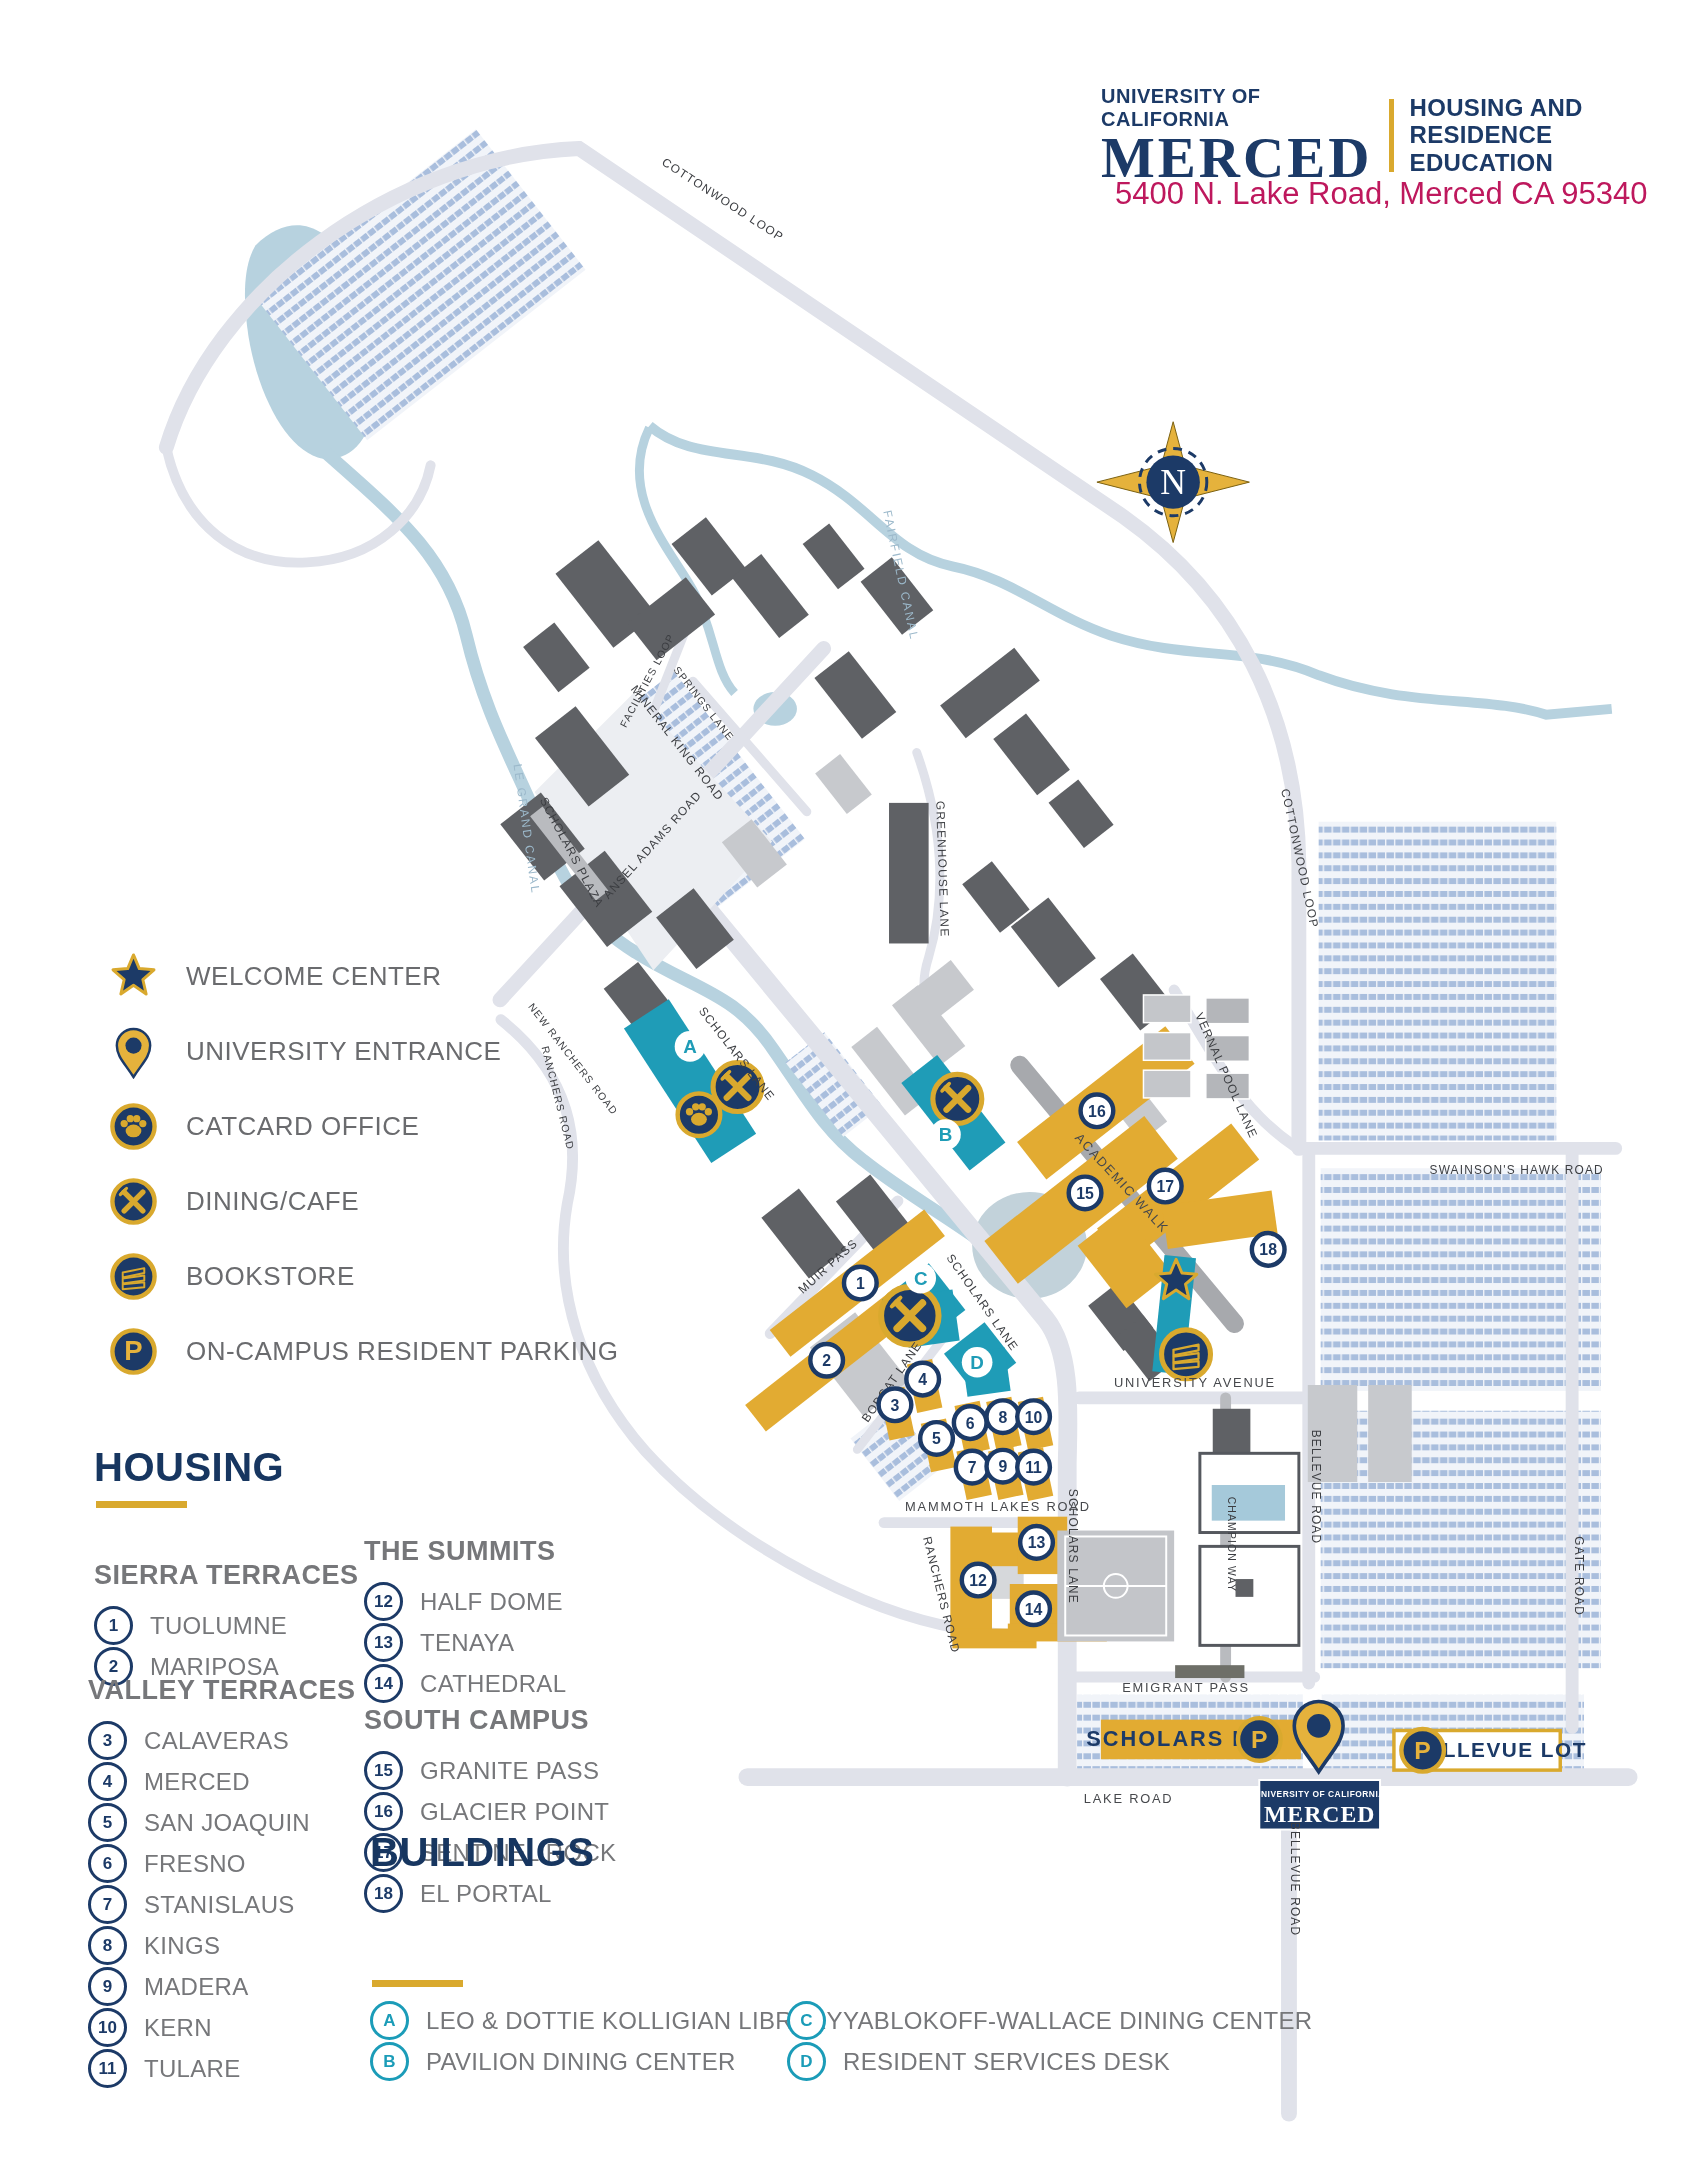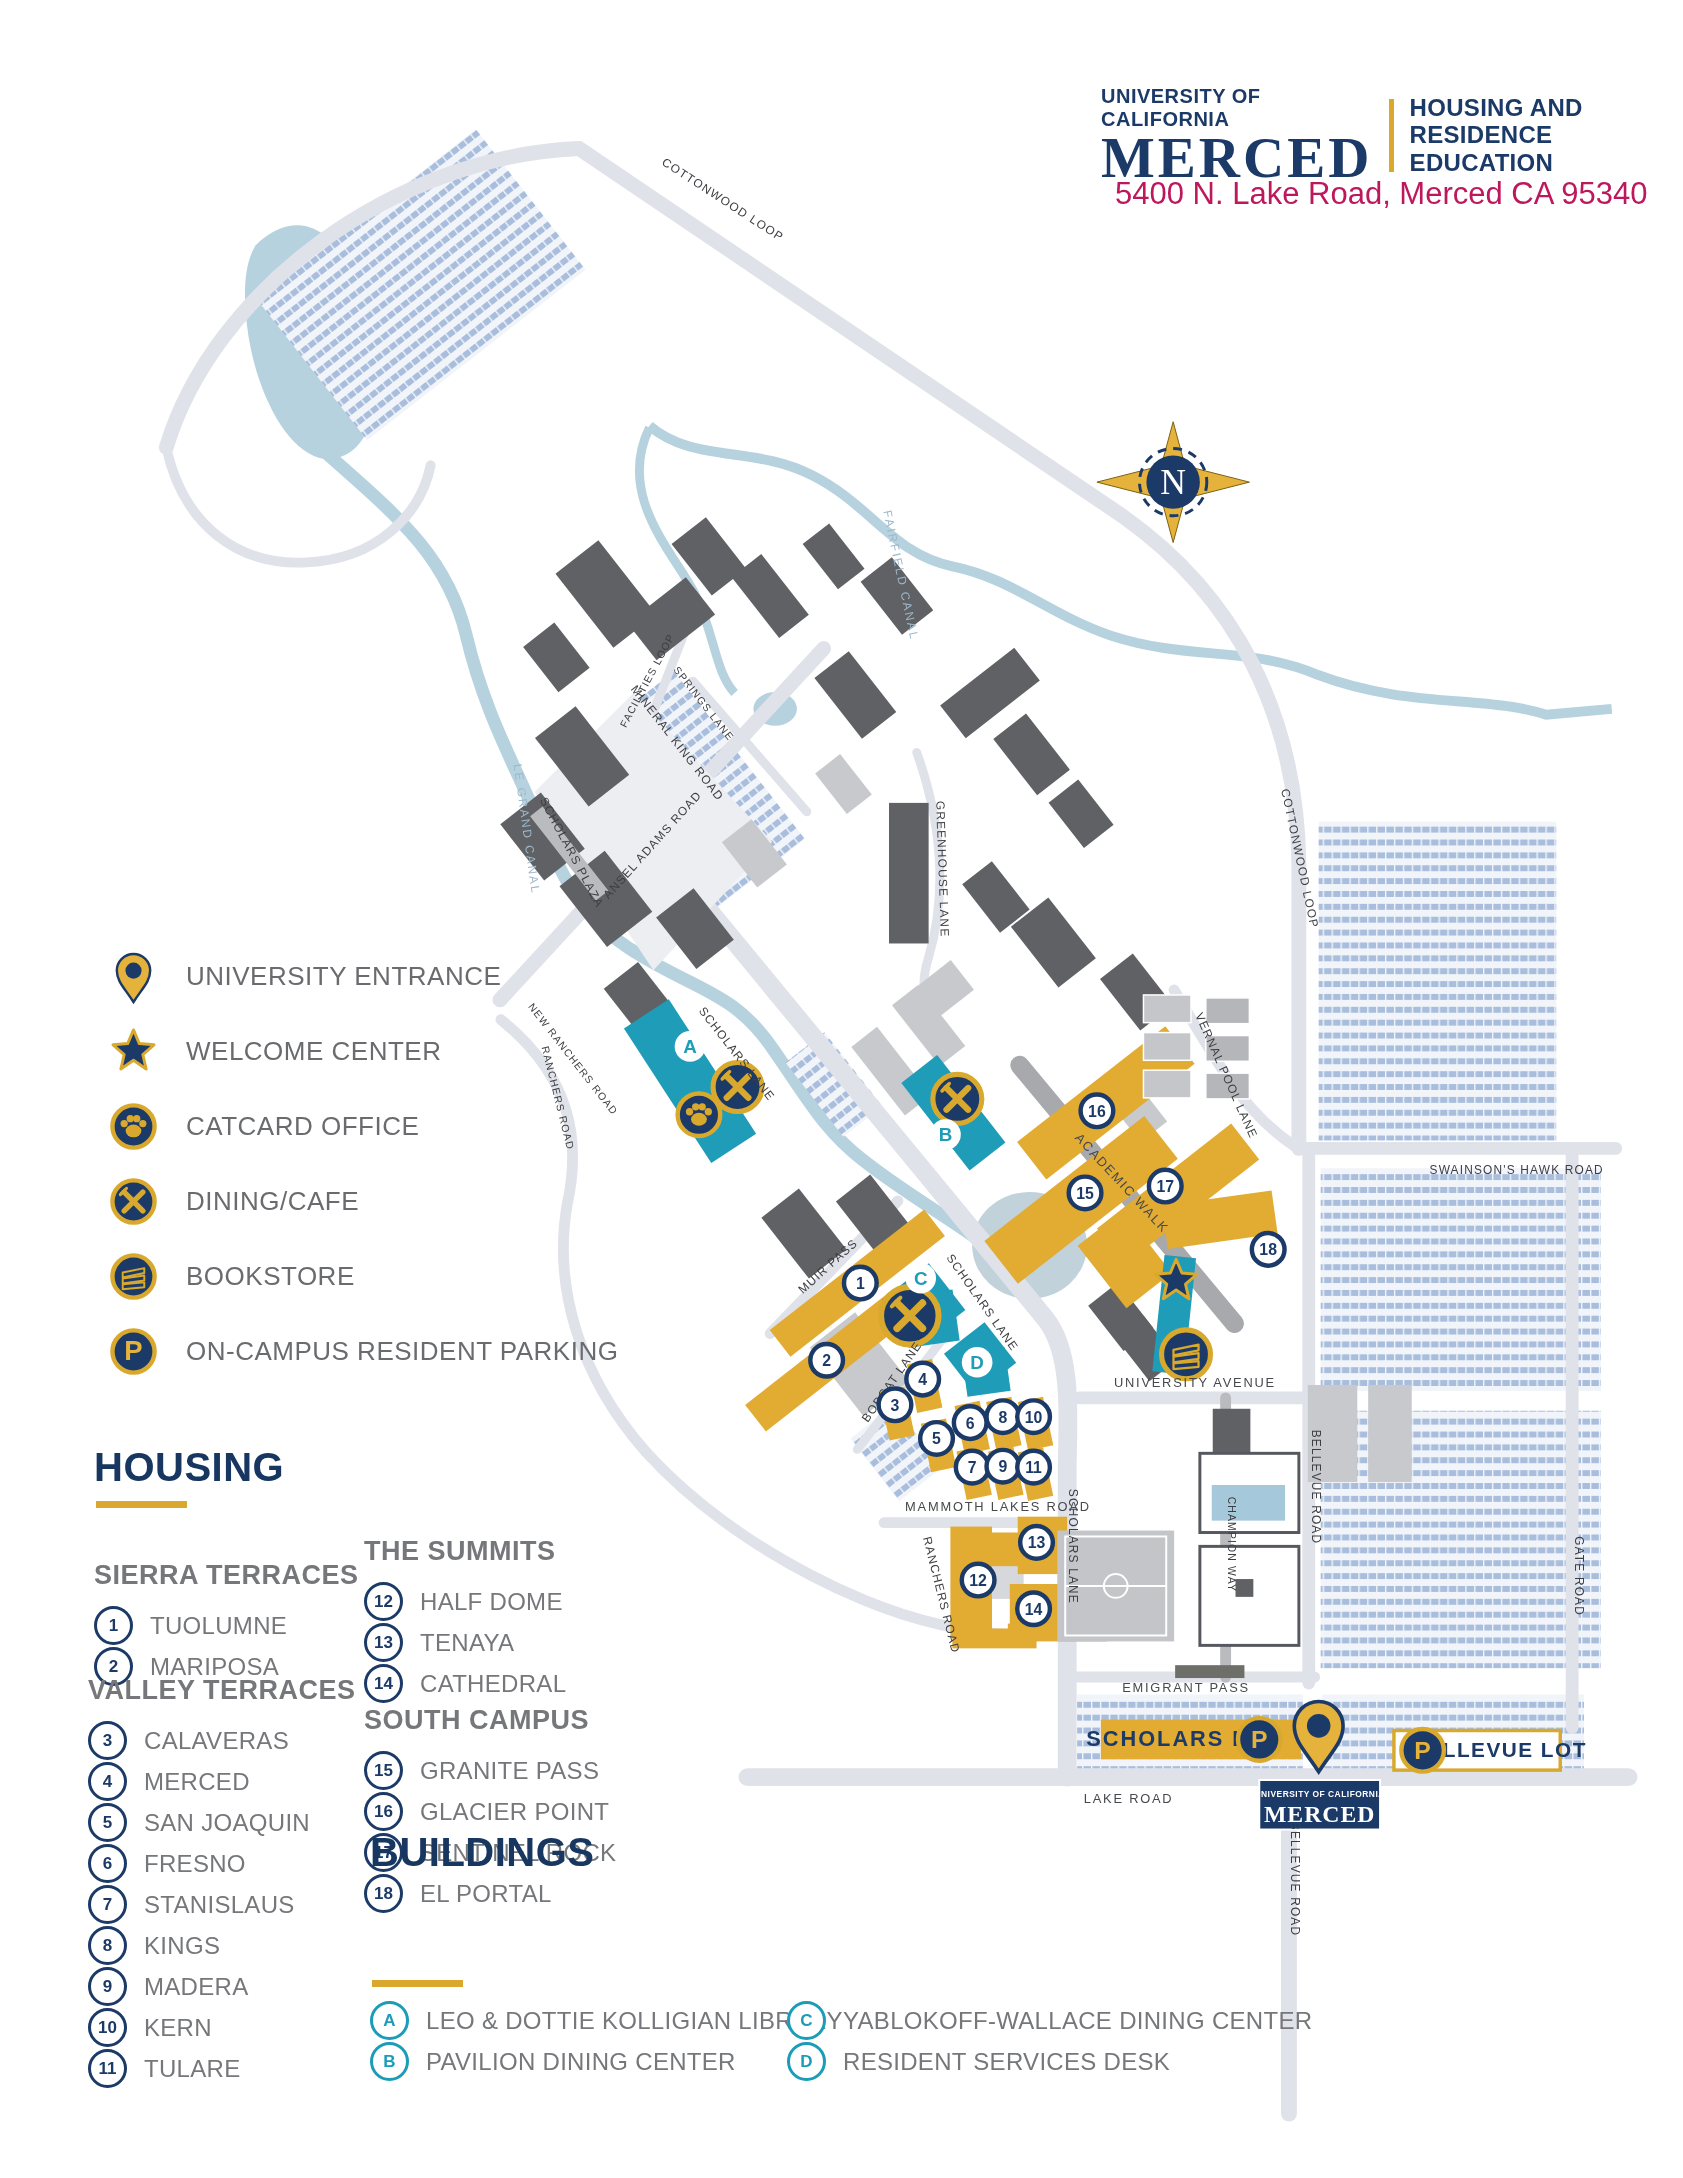--- a/index.html
+++ b/index.html
@@ -421,33 +421,33 @@
     <div class="dept">
       <div>HOUSING AND</div>
       <div>RESIDENCE EDUCATION</div>
     </div>
   </div>
   <div id="address">5400 N. Lake Road, Merced CA 95340</div>
 
   <div id="legend">
     <div class="lg-row">
       <div class="lg-ic">
+        <svg width="51" height="51" viewBox="-26 -26 52 52">
+            <use href="#ic-star"></use>
+          </svg>
+        </div>
+      <div class="lg-tx">WELCOME CENTER</div>
+    </div>
+    <div class="lg-row">
+      <div class="lg-ic">
         <svg width="51" height="55" viewBox="-26 -28 52 56">
             <use href="#ic-pin"></use>
           </svg>
         </div>
       <div class="lg-tx">UNIVERSITY ENTRANCE</div>
-    </div>
-    <div class="lg-row">
-      <div class="lg-ic">
-        <svg width="51" height="51" viewBox="-26 -26 52 52">
-            <use href="#ic-star"></use>
-          </svg>
-        </div>
-      <div class="lg-tx">WELCOME CENTER</div>
     </div>
     <div class="lg-row">
       <div class="lg-ic">
         <svg width="51" height="51" viewBox="-26 -26 52 52">
             <use href="#ic-paw"></use>
           </svg>
         </div>
       <div class="lg-tx">CATCARD OFFICE</div>
     </div>
     <div class="lg-row">

